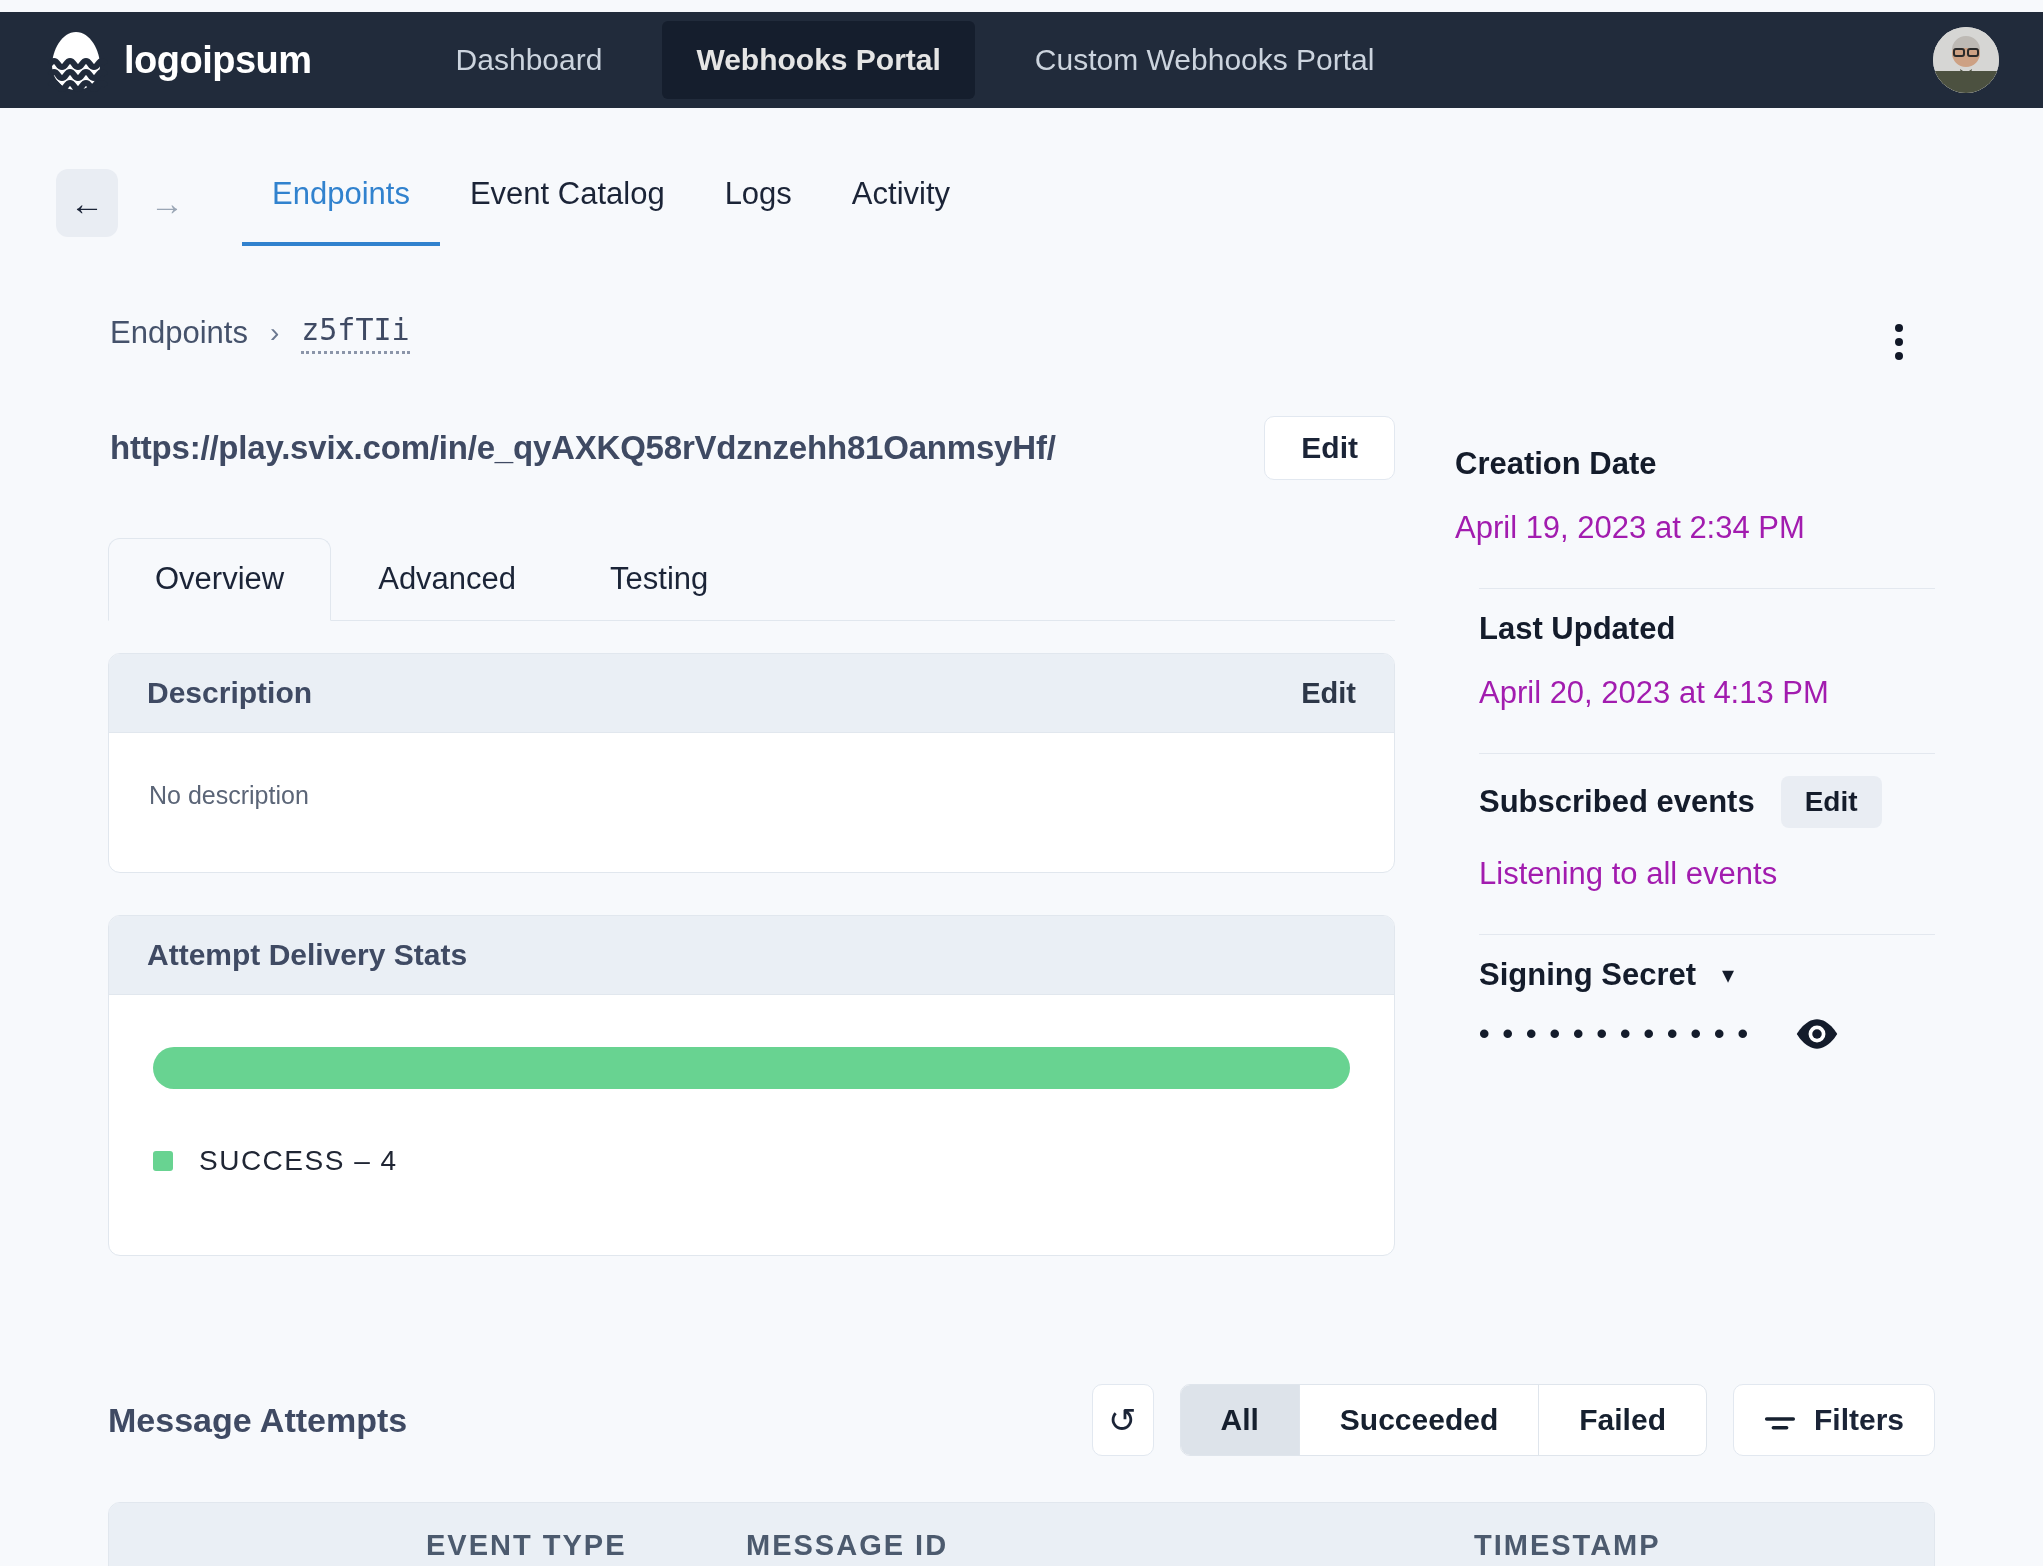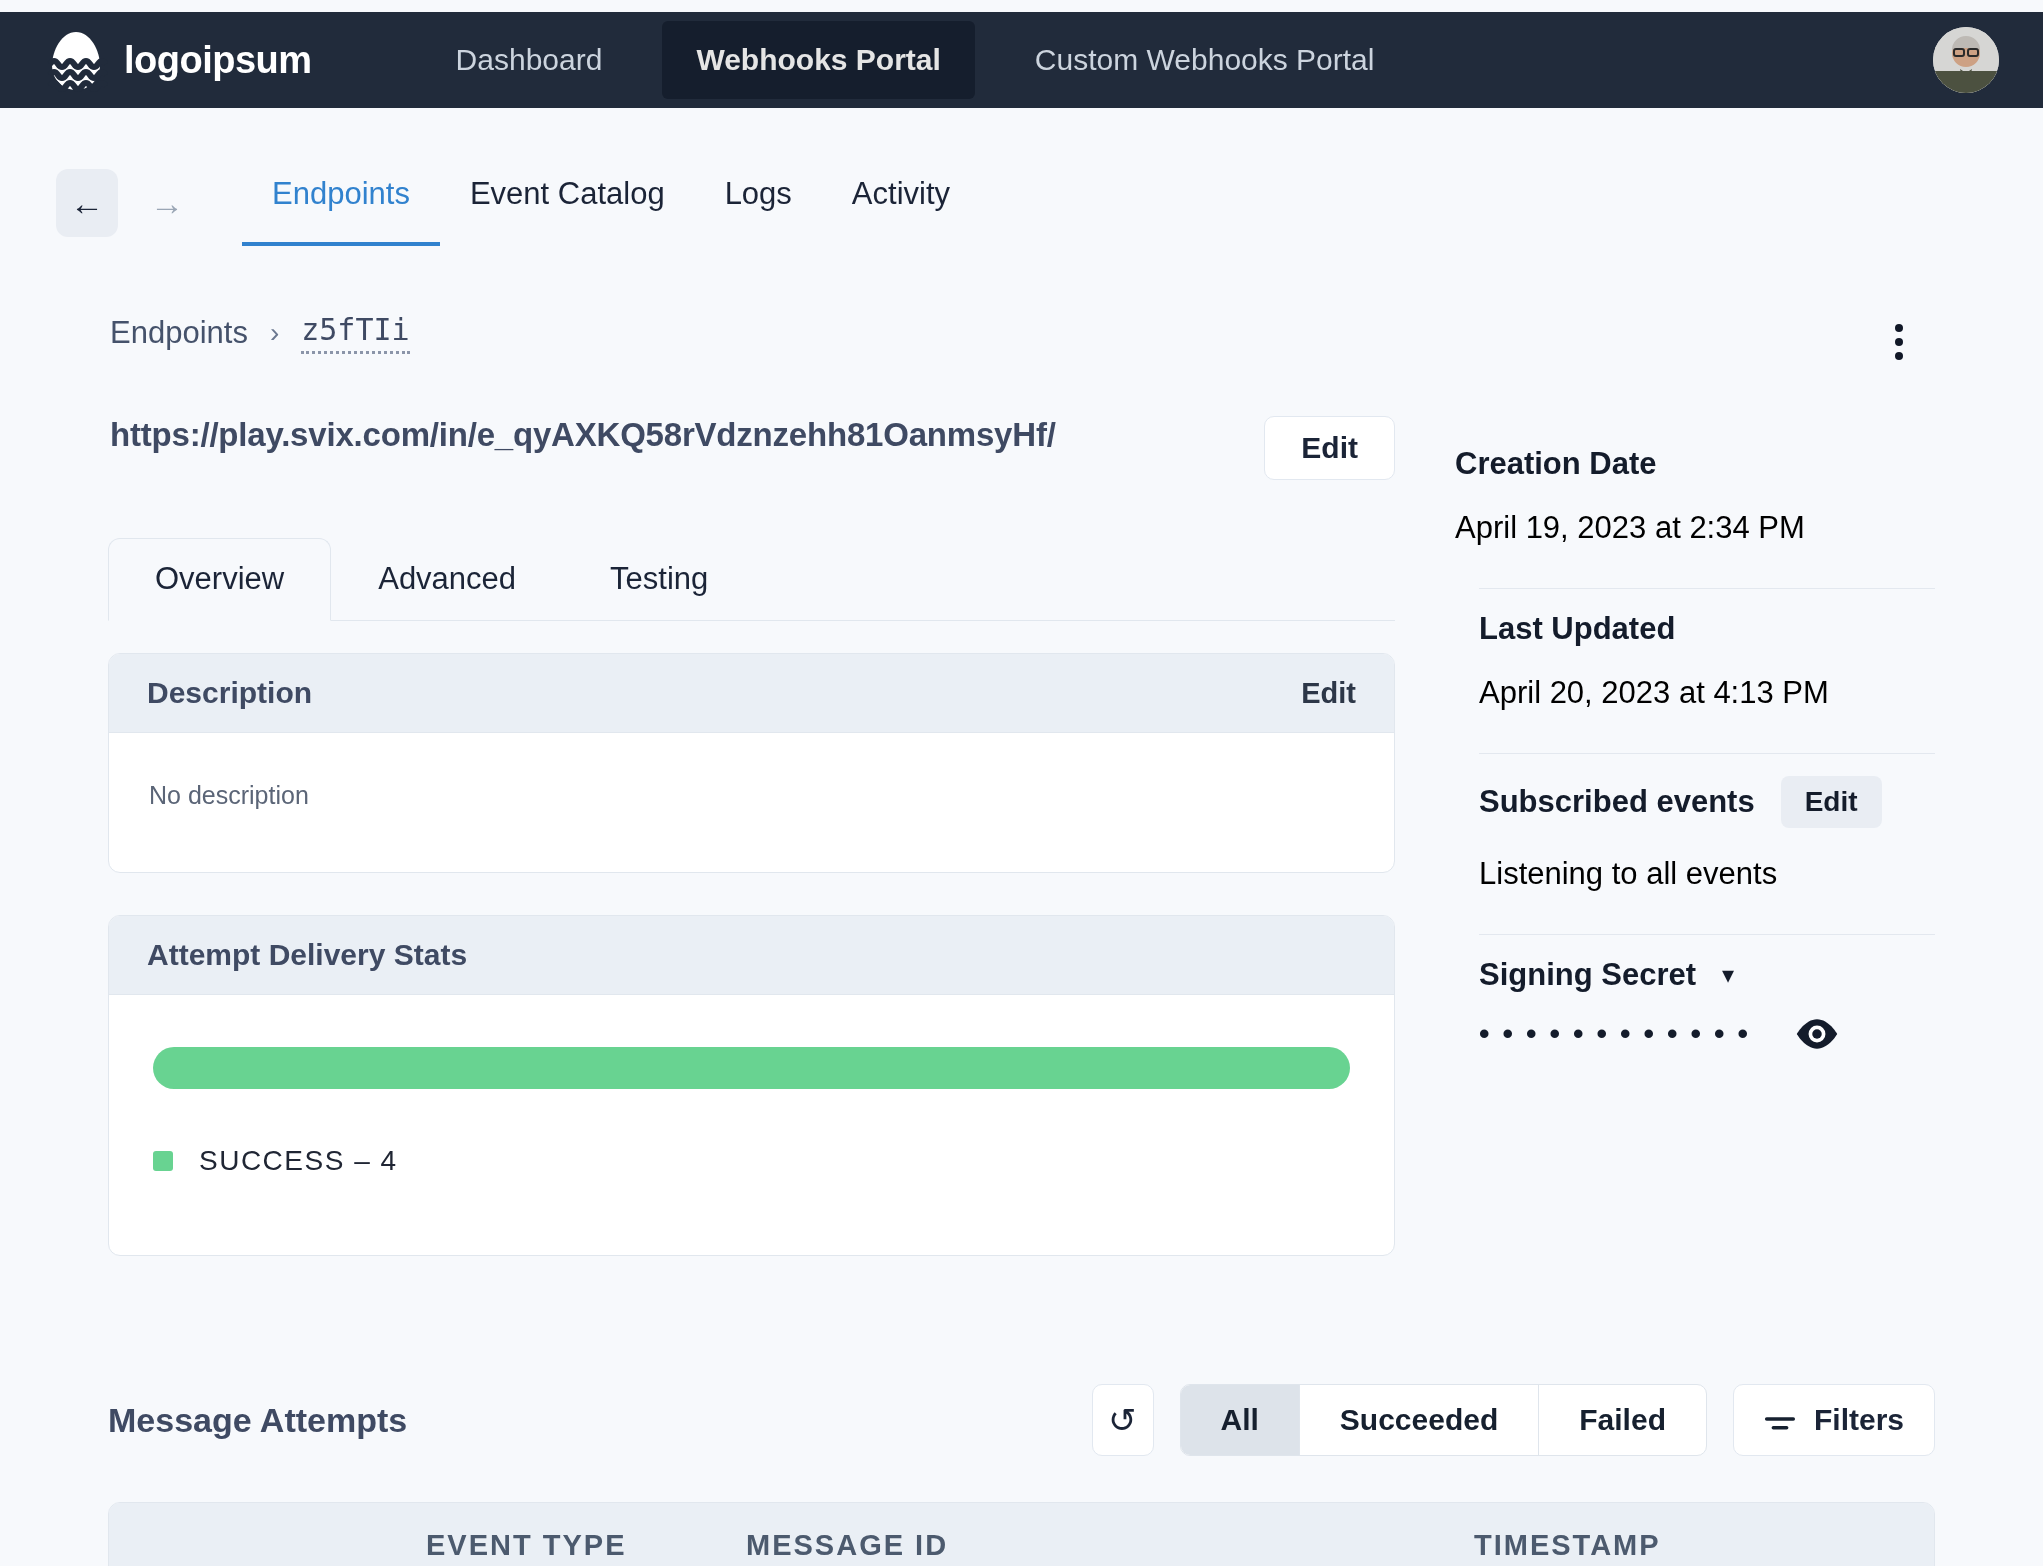--- a/index.html
+++ b/index.html
@@ -30,21 +30,21 @@
   .breadcrumb { display:flex; align-items:center; gap:22px; font-size:31px; color:#45526b; }
   .crumb-link { color:#45526b; text-decoration:none; cursor:pointer; }
   .crumb-sep { color:#6b7890; font-size:28px; }
   .crumb-current { font-size:30px; color:#3f4a63; border-bottom:3px dotted #8b95a9; padding-bottom:4px; text-decoration:none; cursor:pointer; }
   .kebab { background:none; border:none; cursor:pointer; padding:6px 10px; }
   .kebab i { display:block; width:8px; height:8px; border-radius:50%; background:#111827; margin:6px auto; }
 
   
   .main-grid { display:grid; grid-template-columns:1287px 480px; column-gap:60px; margin:44px 108px 0; align-items:start; }
 
-  .url-row { display:flex; justify-content:space-between; }
+  .url-row { display:flex; align-items:center; justify-content:space-between; }
   .endpoint-url { font-size:33px; font-weight:700; color:#3f4a63; letter-spacing:-0.2px; padding-left:2px; }
   .btn { background:#ffffff; border:1px solid #e2e8f0; border-radius:10px; font-size:30px; font-weight:700; color:#1b2437; cursor:pointer; font-family:inherit; }
   .edit-url-btn { padding:14px 36px; }
 
   .panel-tabs { display:flex; border-bottom:1px solid #e1e7ee; margin-top:58px; padding-left:0; }
   .panel-tab { font-size:31px; color:#1b2437; padding:22px 46px; cursor:pointer; background:transparent; border:1px solid transparent; }
   .panel-tab.active { background:#f7f9fc; border:1px solid #e1e7ee; border-bottom-color:#f7f9fc; border-radius:12px 12px 0 0; margin-bottom:-1px; }
 
   .card { border:1px solid #e1e7ee; border-radius:12px; overflow:hidden; background:#ffffff; }
   .card-header { background:#eaeff5; border-bottom:1px solid #e1e7ee; display:flex; align-items:center; justify-content:space-between; padding:22px 38px; }
@@ -59,21 +59,21 @@
   .stats-bar { height:42px; border-radius:21px; background:#68d391; }
   .legend { display:flex; align-items:center; gap:26px; margin-top:56px; }
   .legend-swatch { width:20px; height:20px; background:#68d391; border-radius:3px; }
   .legend-label { font-size:28px; letter-spacing:1.5px; color:#202634; }
 
   
   .sidebar { padding-top:8px; }
   .side-section { padding:22px 0 42px; }
   .side-section + .side-section { border-top:1px solid #e3e8ef;margin-left:24px; }
   .side-label { font-size:31px; font-weight:700; color:#141c2b; }
-  .side-value { font-size:31px; color:#000000; margin-top:28px; }
+  .side-value { font-size:31px; color:#a21caf; margin-top:28px; }
   .side-label-row { display:flex; align-items:center; gap:26px; }
   .chip-btn { background:#e9edf3; border:none; border-radius:8px; padding:10px 24px; font-size:28px; font-weight:700; color:#141c2b; cursor:pointer; font-family:inherit; }
   .dd-arrow { font-size:24px; color:#141c2b; cursor:pointer; }
   .secret-row { display:flex; align-items:center; gap:34px; margin-top:24px; }
   .secret-dots { font-size:30px; font-weight:700; letter-spacing:13px; color:#141c2b; }
   .eye-btn { background:none; border:none; cursor:pointer; display:flex; align-items:center; }
 
   
   .attempts-header { display:flex; align-items:center; justify-content:space-between; margin:128px 108px 0; }
   .attempts-title { font-size:34px; font-weight:700; color:#3f4a63; }

